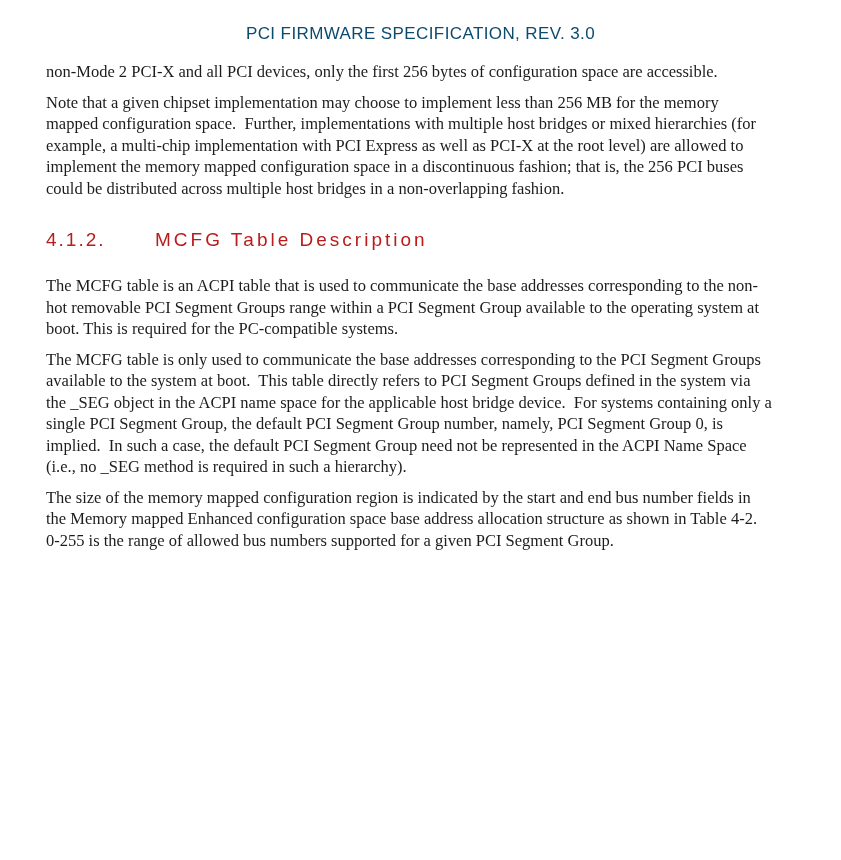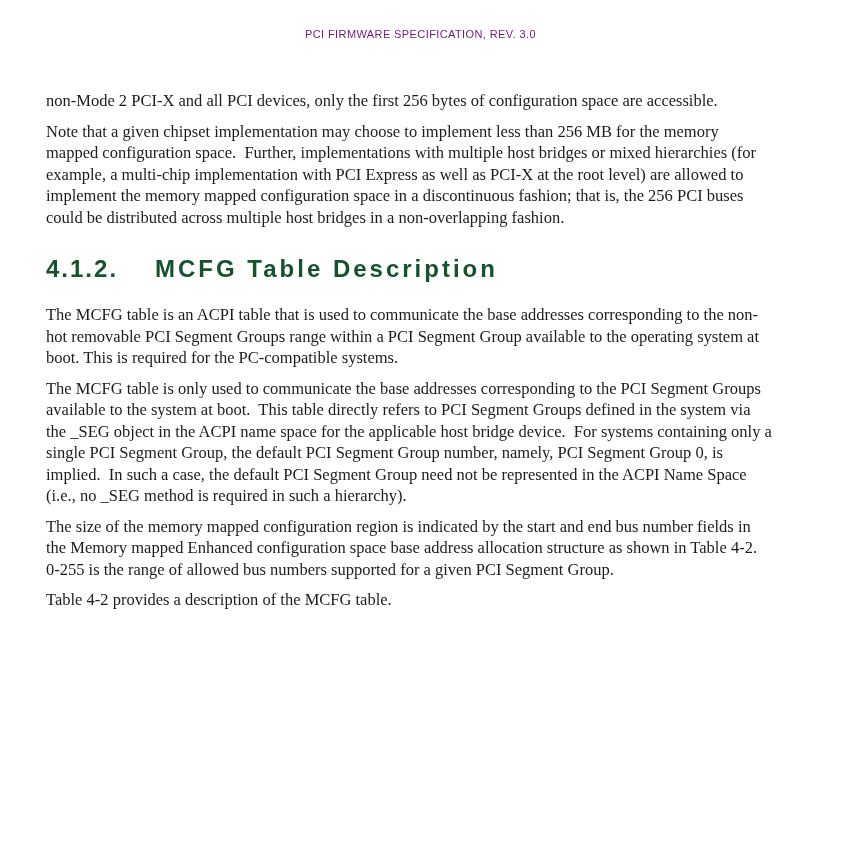--- a/index.html
+++ b/index.html
@@ -12,45 +12,45 @@
     width: 841px;
     height: 860px;
     background: #ffffff;
     overflow: hidden;
     box-sizing: border-box;
     padding-top: 27px;
   }
   .running-header {
     text-align: center;
     font-family: "Liberation Sans", sans-serif;
-    font-size: 11px;
+    font-size: 17px;
     line-height: 14px;
     letter-spacing: 0.4px;
-    color: #701a75;
+    color: #0c4a6e;
   }
   .content {
-    margin-top: 49px;
+    margin-top: 20px;
     padding-left: 46px;
     width: 726px;
     box-sizing: content-box;
   }
   .content p {
     font-family: "Liberation Serif", serif;
     font-size: 16.5px;
     line-height: 21.5px;
     color: #1c1c1c;
     margin: 0 0 9px 0;
     white-space: pre-wrap;
   }
   h2.section-heading {
     font-family: "Liberation Sans", sans-serif;
-    font-size: 24px;
-    font-weight: bold;
+    font-size: 19px;
+    font-weight: normal;
     letter-spacing: 3px;
-    color: #14532d;
+    color: #b91c1c;
     margin: 30px 0 24px 0;
     line-height: 22px;
   }
   h2.section-heading .section-number {
     display: inline-block;
     width: 109px;
     letter-spacing: 2px;
   }
 </style>
 </head>
@@ -70,16 +70,15 @@
     <h2 class="section-heading">
       <span class="section-number">4.1.2.</span><span>MCFG Table Description</span>
     </h2>
 
     <p>The MCFG table is an ACPI table that is used to communicate the base addresses corresponding to the non-hot removable PCI Segment Groups range within a PCI Segment Group available to the operating system at boot. This is required for the PC-compatible systems.</p>
 
     <p>The MCFG table is only used to communicate the base addresses corresponding to the PCI Segment Groups available to the system at boot.  This table directly refers to PCI Segment Groups defined in the system via the _SEG object in the ACPI name space for the applicable host bridge device.  For systems containing only a single PCI Segment Group, the default PCI Segment Group number, namely, PCI Segment Group 0, is implied.  In such a case, the default PCI Segment Group need not be represented in the ACPI Name Space (i.e., no _SEG method is required in such a hierarchy).</p>
 
     <p>The size of the memory mapped configuration region is indicated by the start and end bus number fields in the Memory mapped Enhanced configuration space base address allocation structure as shown in Table 4-2.  0-255 is the range of allowed bus numbers supported for a given PCI Segment Group.</p>
 
-    <p>Table 4-2 provides a description of the MCFG table.</p>
 
   </div>
 </div>
 
 </body></html>

